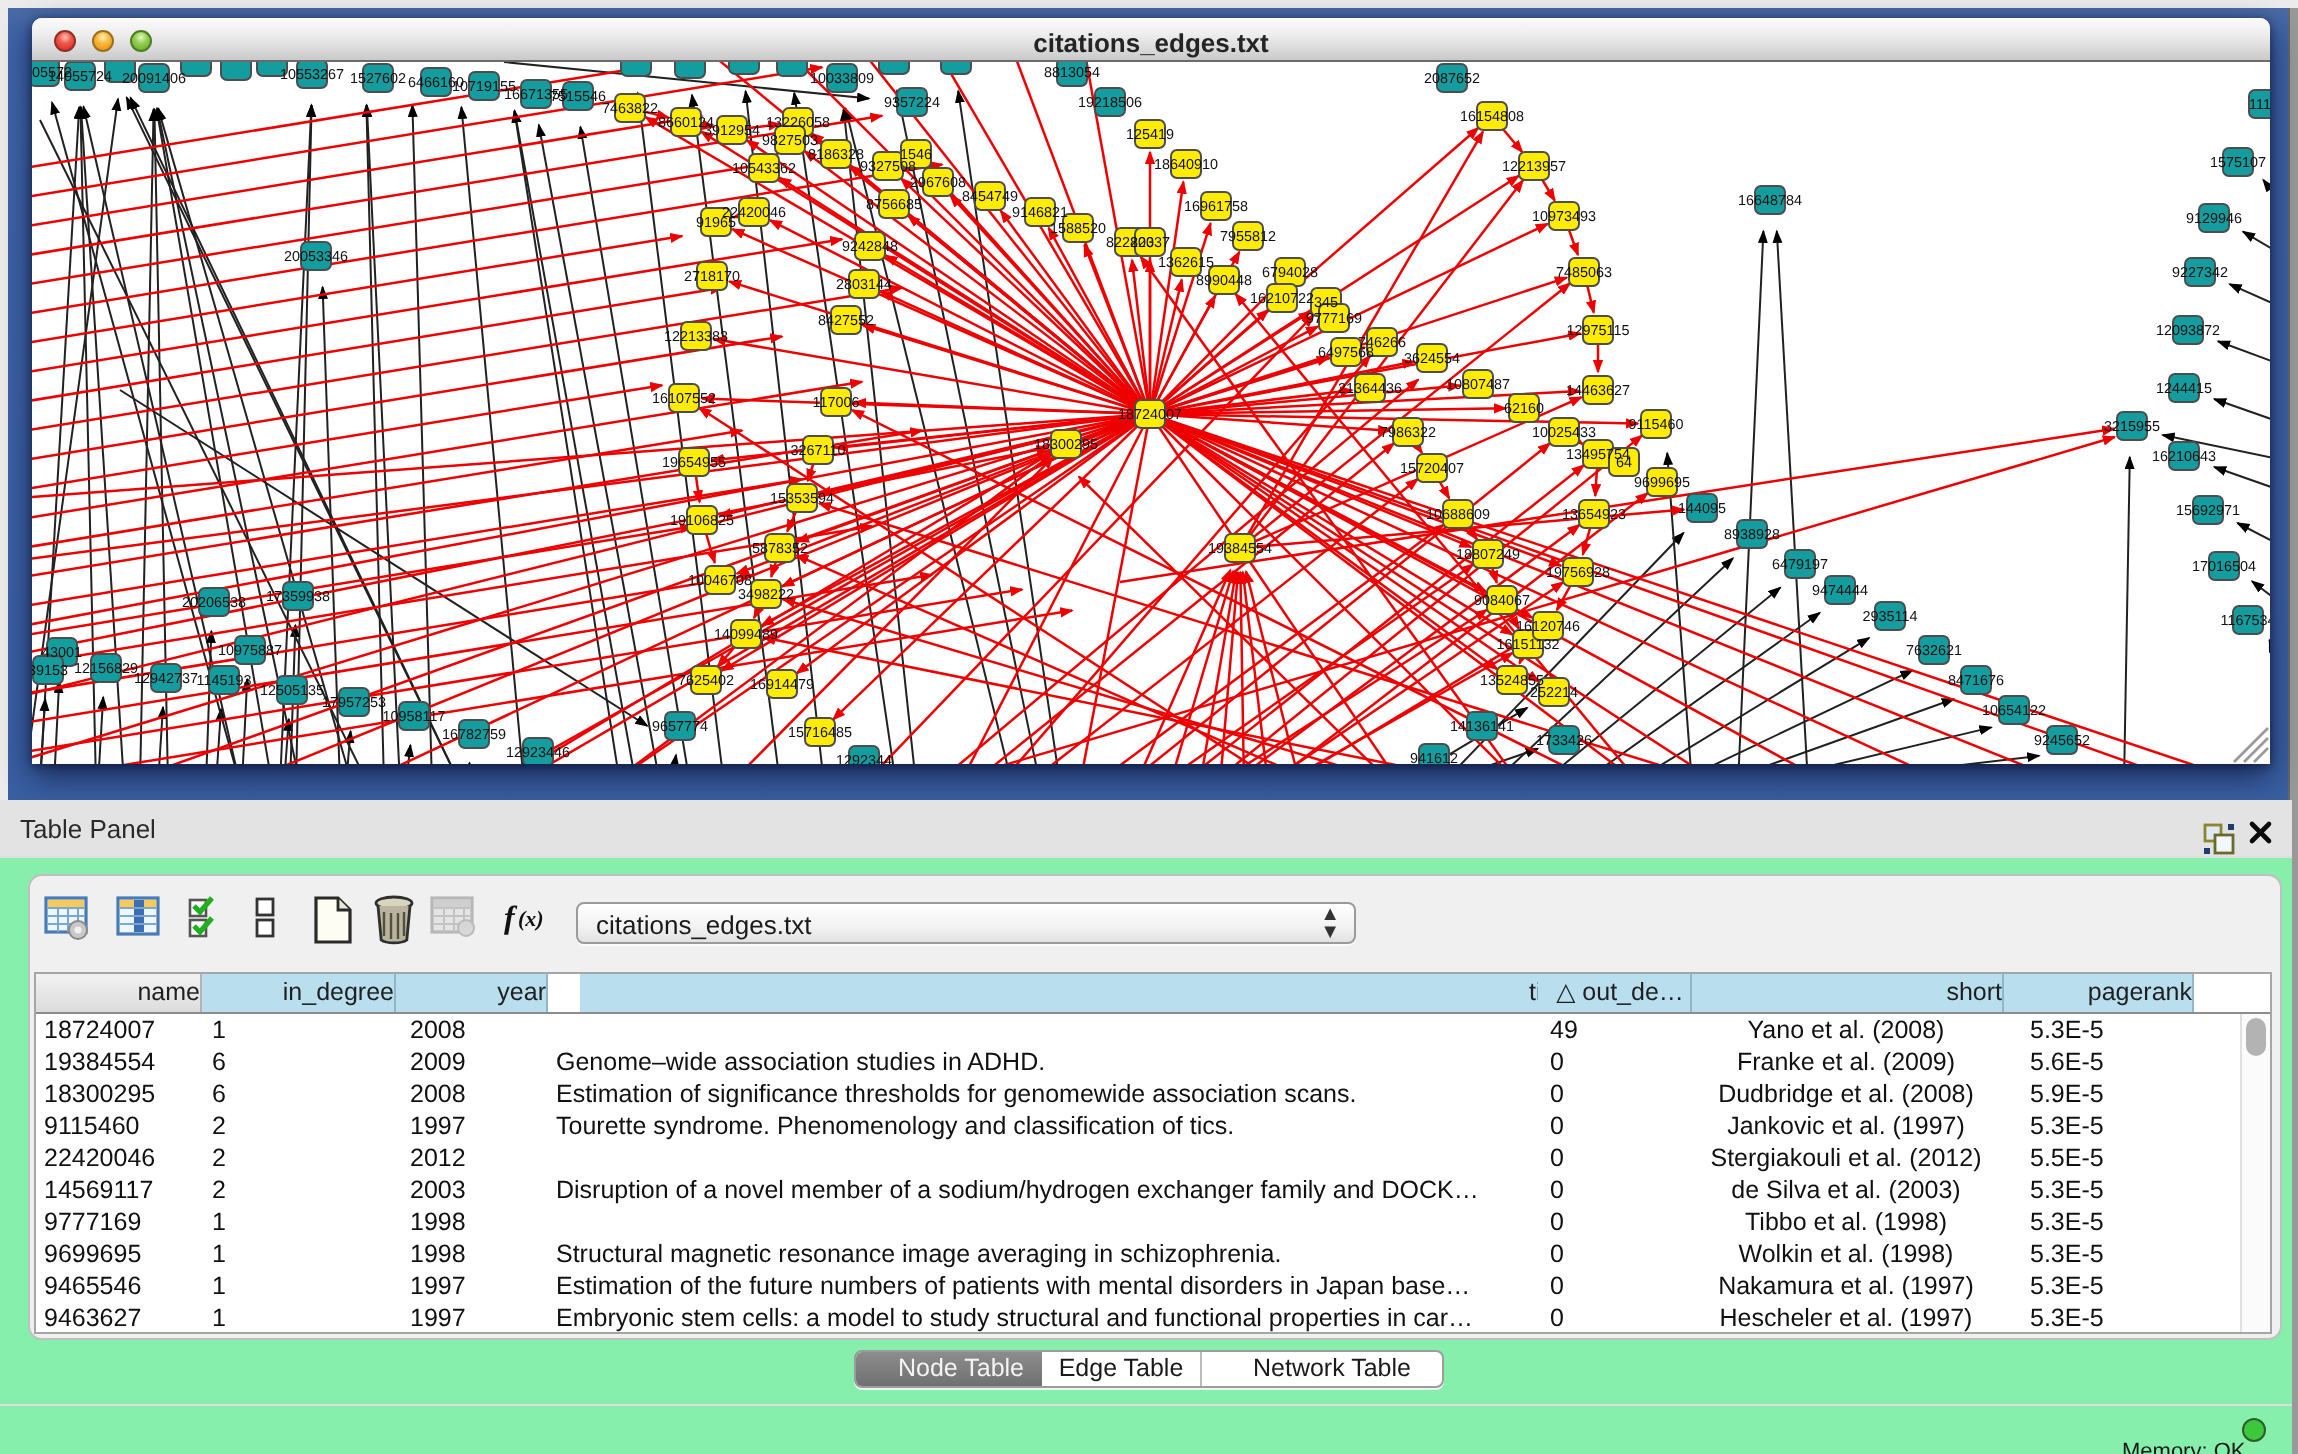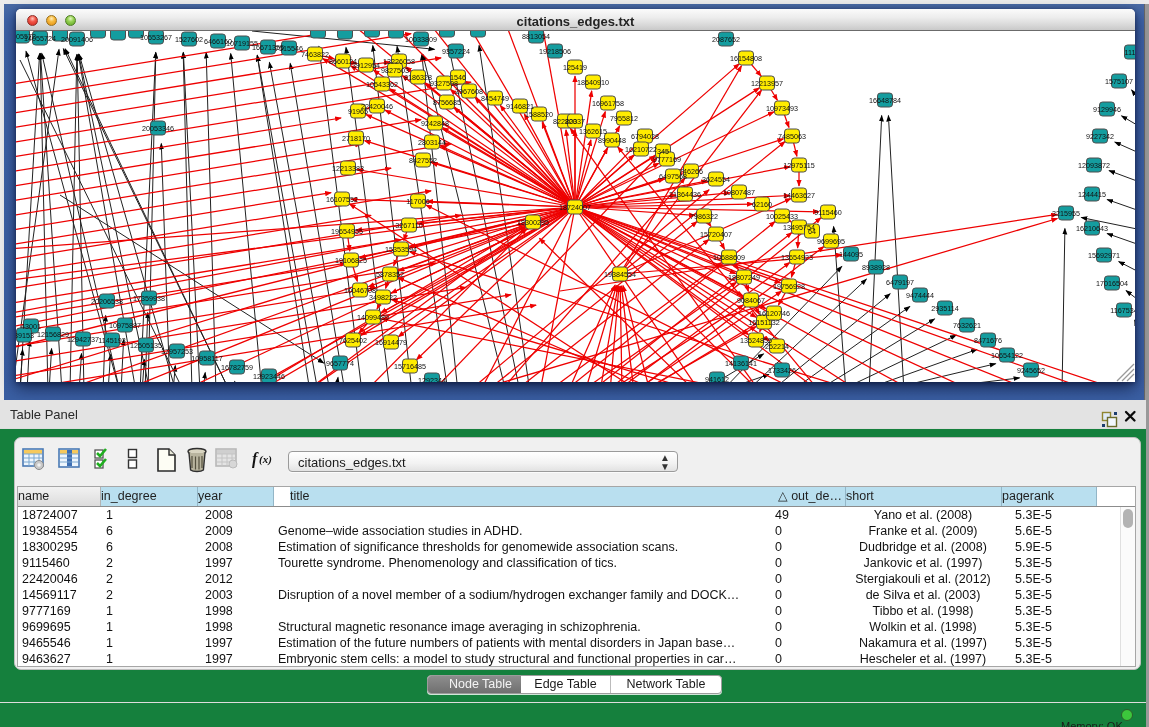--- a/index.html
+++ b/index.html
@@ -10,52 +10,52 @@
   background:#fff; box-shadow:0 6px 16px rgba(2,6,35,.62), 0 1px 5px rgba(2,6,35,.5); }
 #titlebar { position:absolute; left:0; top:0; width:1119px; height:22px; border-radius:5px 5px 0 0;
   background:linear-gradient(180deg,#fbfbfb 0%,#ededed 40%,#d9d9d9 75%,#c9c9c9 100%);
   border-bottom:1px solid #6b6b6b; }
 .tl { position:absolute; top:6px; width:11px; height:11px; border-radius:50%; }
 #tl1 { left:11px; background:radial-gradient(circle at 50% 30%, #ffc4bc 0%, #f25648 40%, #de3a2e 75%, #c53227 100%); border:1px solid #8e2f29; }
 #tl2 { left:30px; background:radial-gradient(circle at 50% 30%, #ffedbc 0%, #f6b93c 40%, #ec9f22 75%, #d18a1e 100%); border:1px solid #9a701c; }
 #tl3 { left:49px; background:radial-gradient(circle at 50% 30%, #e2f7c0 0%, #95d053 40%, #74b736 75%, #5f9c2c 100%); border:1px solid #4f7d26; }
 #wtitle { position:absolute; top:4.5px; left:0; width:100%; text-align:center; font-size:13px; font-weight:bold; color:#242424; }
 #canvas { position:absolute; left:0; top:22px; width:1119px; height:351px; background:#fff; overflow:hidden; }
-#tpanel { position:absolute; left:0; top:400px; width:1146px; height:327px; background:#15803d; }
+#tpanel { position:absolute; left:0; top:400px; width:1146px; height:327px; background:#86efac; }
 #tphead { position:absolute; left:0; top:0; width:100%; height:29px; background:#e3e3e3; border-bottom:1px solid #dedede; }
 #tphead span { position:absolute; left:10px; top:7px; font-size:13px; color:#2a2a2a; }
 #floatico { position:absolute; left:1101px; top:11px; }
 #closex { position:absolute; left:1124px; top:10px; font-size:15px; font-weight:bold; color:#000; }
 #container { position:absolute; left:14px; top:37px; width:1127px; height:233px; background:#f0f0f0; border:1px solid #bfbfbf; border-radius:7px; }
 #toolbar { position:absolute; left:3px; top:47px; height:30px; }
 .tbi { position:absolute; top:0; }
 #combo { position:absolute; left:288px; top:51px; width:390px; height:21px; border:1px solid #9a9a9a; border-radius:4px;
   background:linear-gradient(180deg,#fff, #f2f2f2 60%, #e2e2e2); box-shadow:0 1px 0 rgba(255,255,255,.7); }
 #combo span { position:absolute; left:9px; top:3px; font-size:13px; color:#1a1a1a; }
 #combo .arr { position:absolute; right:7px; top:1px; font-size:10px; color:#333; line-height:9px; }
 #table { position:absolute; left:17px; top:86px; width:1119px; height:181px; background:#fff; border:1px solid #a6a6a6; }
 #thead { position:absolute; left:0; top:0; width:1117px; height:20px; background:#fff; border-bottom:1px solid #8c8c8c; }
-.th { position:absolute; top:0; height:19px; font-size:12.5px; color:#1f1f1f; text-align:left; line-height:19px; border-right:1px solid #93b6c7; background:#b9dfef; }
+.th { position:absolute; top:0; height:19px; font-size:12.5px; color:#1f1f1f; text-align:right; line-height:19px; border-right:1px solid #93b6c7; background:#b9dfef; }
 #th0 { left:0; width:83px;  background:linear-gradient(180deg,#f2f2f2,#dcdcdc); border-right:1px solid #b3b3b3; }
 #th1 { left:83px; width:97px; }
 #th2 { left:180px; width:76px; }
 #th3 { left:272px; width:495px; }
 #th4 { left:751px; width:77px; text-align:center; padding-left:6px; }
 #th5 { left:828px; width:156px; }
 #th6 { left:984px; width:95px; }
 .tr { position:absolute; left:17px; width:1100px; height:16px; font-size:12.5px; color:#111; }
 .tr span { position:absolute; top:1px; white-space:nowrap; }
 .c0 { left:5px; } .c1 { left:89px; } .c2 { left:188px; } .c3 { left:261px; }
 .c4 { left:758px; } .c5 { left:828px; width:156px; text-align:center; } .c6 { left:998px; }
 #vscroll { position:absolute; left:1120px; top:107px; width:15px; height:159px; background:#fbfbfb; border-left:1px solid #e0e0e0; }
 #vthumb { position:absolute; left:2px; top:2px; width:10px; height:19px; border-radius:5px; background:#b3b3b3; }
 #tabs { position:absolute; left:427px; top:275px; height:19px; border:1px solid #9c9c9c; border-radius:4px; background:#fff; width:295px; box-shadow:0 1px 0 rgba(255,255,255,.8); }
 .tab { position:absolute; top:0; height:17px; font-size:12.5px; line-height:17px; text-align:center; color:#1a1a1a; }
 #tab0 { left:0; width:93px; background:linear-gradient(180deg,#8d8d8d,#707070); color:#f4f4f4; border-radius:3px 0 0 3px;padding-left:12px; }
-#tab1 { left:93px; width:90px; border-right:1px solid #bbb; }
+#tab1 { left:93px; width:80px; border-right:1px solid #bbb; }
 #tab2 { left:183px; width:110px; }
 #statusline { position:absolute; left:0; top:302px; width:100%; height:1px; background:#ddd; }
 #memory { position:absolute; left:1061px; top:320px; font-size:11px; color:#1a1a1a; }
 #memdot { position:absolute; left:1121px; top:309px; width:12px; height:12px; border-radius:50%; background:#3cc73c; border:1.5px solid #2b5e2b; }
 svg text { user-select:none; }
 </style></head>
 <body>
 <div id="stage">
 <div id="blue"></div>
 <div id="rstrip"></div>

